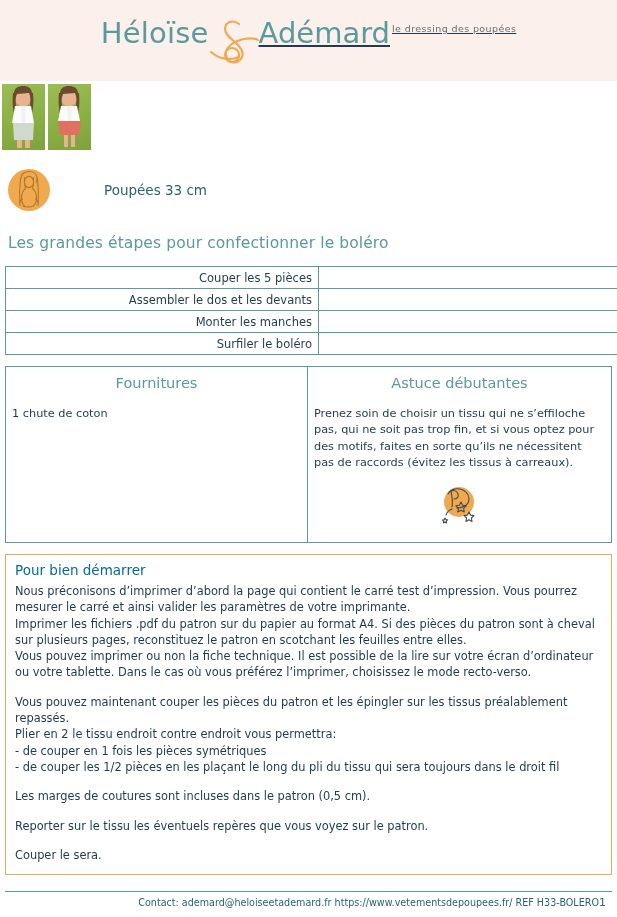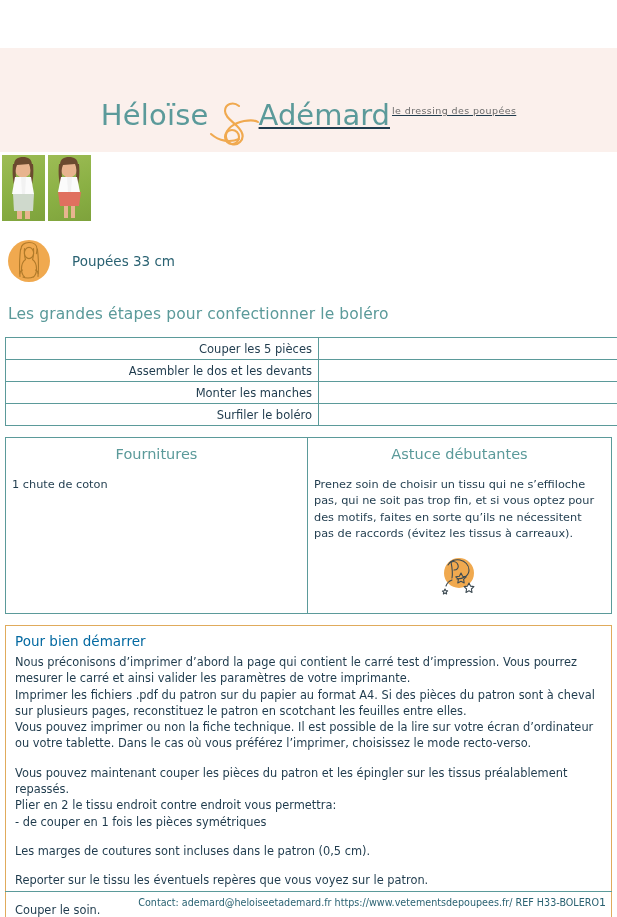--- a/index.html
+++ b/index.html
@@ -12,27 +12,26 @@
     height: 917px;
     background: #ffffff;
     font-family: "Liberation Sans", sans-serif;
     color: #1f3b4d;
     overflow: hidden;
     position: relative;
   }
 
   
   .header-banner {
-    height: 104px;
+    height: 81px;
     background: #fbf0ec;
     display: flex;
-    align-items: flex-end;
+    align-items: center;
     justify-content: center;
     position: relative;
-    margin-top: 48px;
   }
   .logo-wrap {
     display: flex;
     align-items: flex-start;
     position: relative;
   }
   .logo-left {
     font-family: "DejaVu Sans", sans-serif;
     font-size: 29px;
     color: #5b9a9a;
@@ -86,20 +85,21 @@
     background: linear-gradient(160deg,#9dbc55 0%,#8ab044 55%,#7ea23c 100%);
   }
 
   
   .size-row {
     display: flex;
     align-items: center;
     margin-top: 16px;
     padding-left: 8px;
     height: 48px;
+    gap: 32px;
   }
   .doll-avatar {
     width: 42px;
     height: 42px;
     border-radius: 50%;
     background: #f0a94f;
     position: relative;
     flex: none;
   }
   .size-label {
@@ -348,25 +348,26 @@
 <div class="start-box">
   <div class="start-title">Pour bien démarrer</div>
   <div class="start-text">
     <p>Nous préconisons d’imprimer d’abord la page qui contient le carré test d’impression. Vous pourrez mesurer le carré et ainsi valider les paramètres de votre imprimante.</p>
     <p>Imprimer les fichiers .pdf du patron sur du papier au format  A4. Si des pièces du patron sont à cheval sur plusieurs pages, reconstituez le patron en scotchant les feuilles entre elles.</p>
     <p>Vous pouvez imprimer ou non la fiche technique. Il est possible de la lire sur votre écran d’ordinateur ou votre tablette. Dans le cas où vous préférez l’imprimer, choisissez le mode recto-verso.</p>
     <div class="gap"></div>
     <p>Vous pouvez maintenant couper les pièces du patron et les épingler sur les tissus préalablement repassés.</p>
     <p>Plier en 2 le tissu endroit contre endroit vous permettra:</p>
     <p>- de couper en 1 fois les pièces symétriques</p>
+    <p>- de couper les 1/2 pièces en les plaçant le long du pli du tissu qui sera toujours dans le droit fil</p>
     <div class="gap"></div>
     <p>Les marges de coutures sont incluses dans le patron (0,5 cm).</p>
     <div class="gap"></div>
     <p>Reporter sur le tissu les éventuels repères que vous voyez sur le patron.</p>
     <div class="gap"></div>
-    <p>Couper le soin.</p>
+    <p>Couper le sera.</p>
   </div>
 </div>
 
 <div class="footer">
   <span class="footer-left">Contact: ademard@heloiseetademard.fr   https://www.vetementsdepoupees.fr/  REF H33-BOLERO</span>
   <span class="footer-right">1</span>
 </div>
 
 </body></html>

